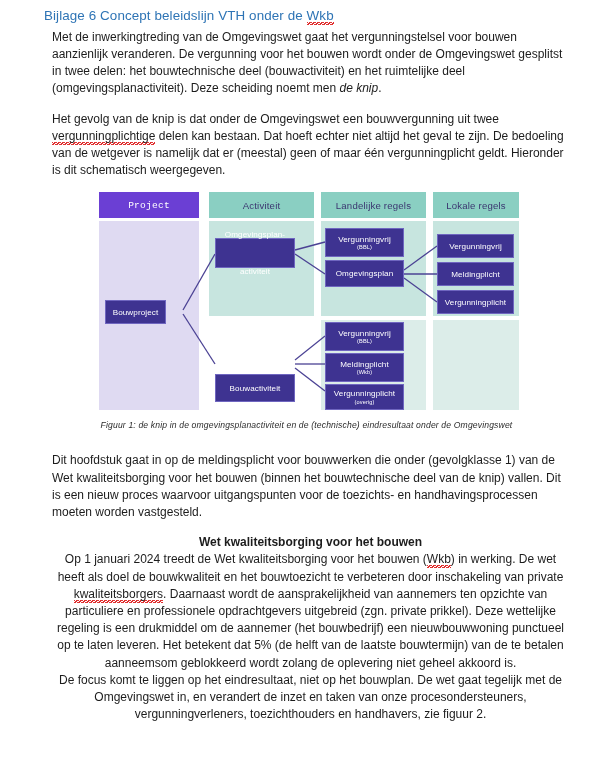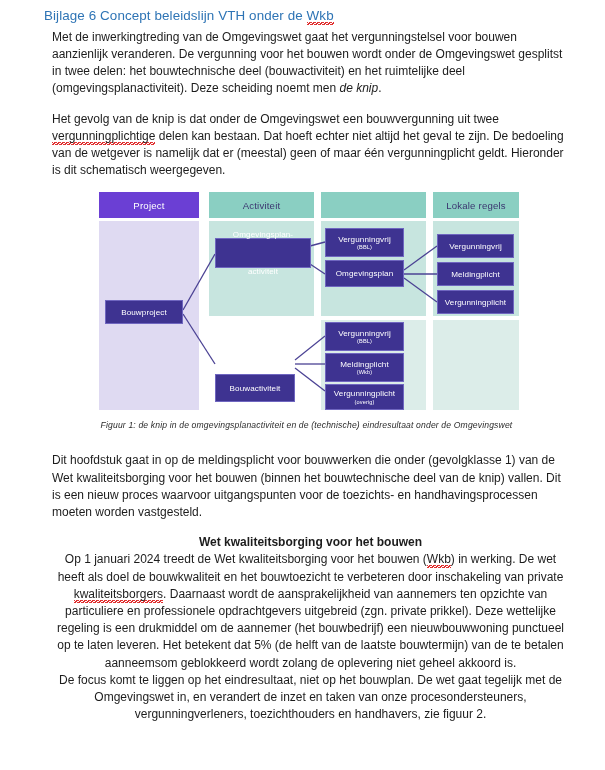--- a/index.html
+++ b/index.html
@@ -96,21 +96,21 @@
   }
   .col-head {
     position: absolute;
     display: flex;
     align-items: center;
     justify-content: center;
     font-size: 9.6px;
     letter-spacing: .2px;
     box-sizing: border-box;
   }
-  .col-head.purple { background: #6B3FD4; color: #ffffff; }
+  .col-head.purple { background: #6B3FD4; color: #ffffff; font-family: Liberation Mono, monospace; }
   .col-head.teal   { background: #8ACFC2; color: #3b3670; }
 </style>
 </head>
 <body>
 
 <div class="page">
 
   <h1 class="doc-heading"><span>Bijlage 6 Concept beleidslijn VTH onder de </span><span class="sq">Wkb</span></h1>
 
   <p class="body-par"><span>Met de inwerkingtreding van de Omgevingswet gaat het vergunningstelsel voor bouwen aanzienlijk veranderen. De vergunning voor het bouwen wordt onder de Omgevingswet gesplitst in twee delen: het bouwtechnische deel (bouwactiviteit) en het ruimtelijke deel (omgevingsplanactiviteit). Deze scheiding noemt men </span><span class="run-italic">de knip</span><span>.</span></p>
@@ -145,27 +145,28 @@
           <path d="M305,82 L338,82"></path>
           <path d="M305,86 L338,110"></path>
           <path d="M196,168 L226,144"></path>
           <path d="M196,172 L226,172"></path>
           <path d="M196,176 L226,199"></path>
         </g>
       </svg>
 
       <div class="col-head purple" style="left:0;top:0;width:100px;height:26px;">Project</div>
       <div class="col-head teal" style="left:110px;top:0;width:105px;height:26px;">Activiteit</div>
+      <div class="col-head teal" style="left:222px;top:0;width:105px;height:26px;">Landelijke regels</div>
       <div class="col-head teal" style="left:334px;top:0;width:86px;height:26px;">Lokale regels</div>
 
-      <div class="node" style="left:6px;top:108px;width:78px;height:24px;">
+      <div class="node" style="left:6px;top:108px;width:61px;height:24px;">
         <span>Bouwproject</span>
       </div>
 
-      <div class="node" style="left:116px;top:46px;width:96px;height:30px;gap:28px;">
+      <div class="node" style="left:116px;top:46px;width:80px;height:30px;gap:28px;">
         <span>Omgevingsplan-</span>
         <span>activiteit</span>
       </div>
 
       <div class="node" style="left:116px;top:158px;width:80px;height:28px;margin-top:24px;">
         <span>Bouwactiviteit</span>
       </div>
 
       <div class="node" style="left:226px;top:36px;width:79px;height:29px;">
         <span>Vergunningvrij</span>

